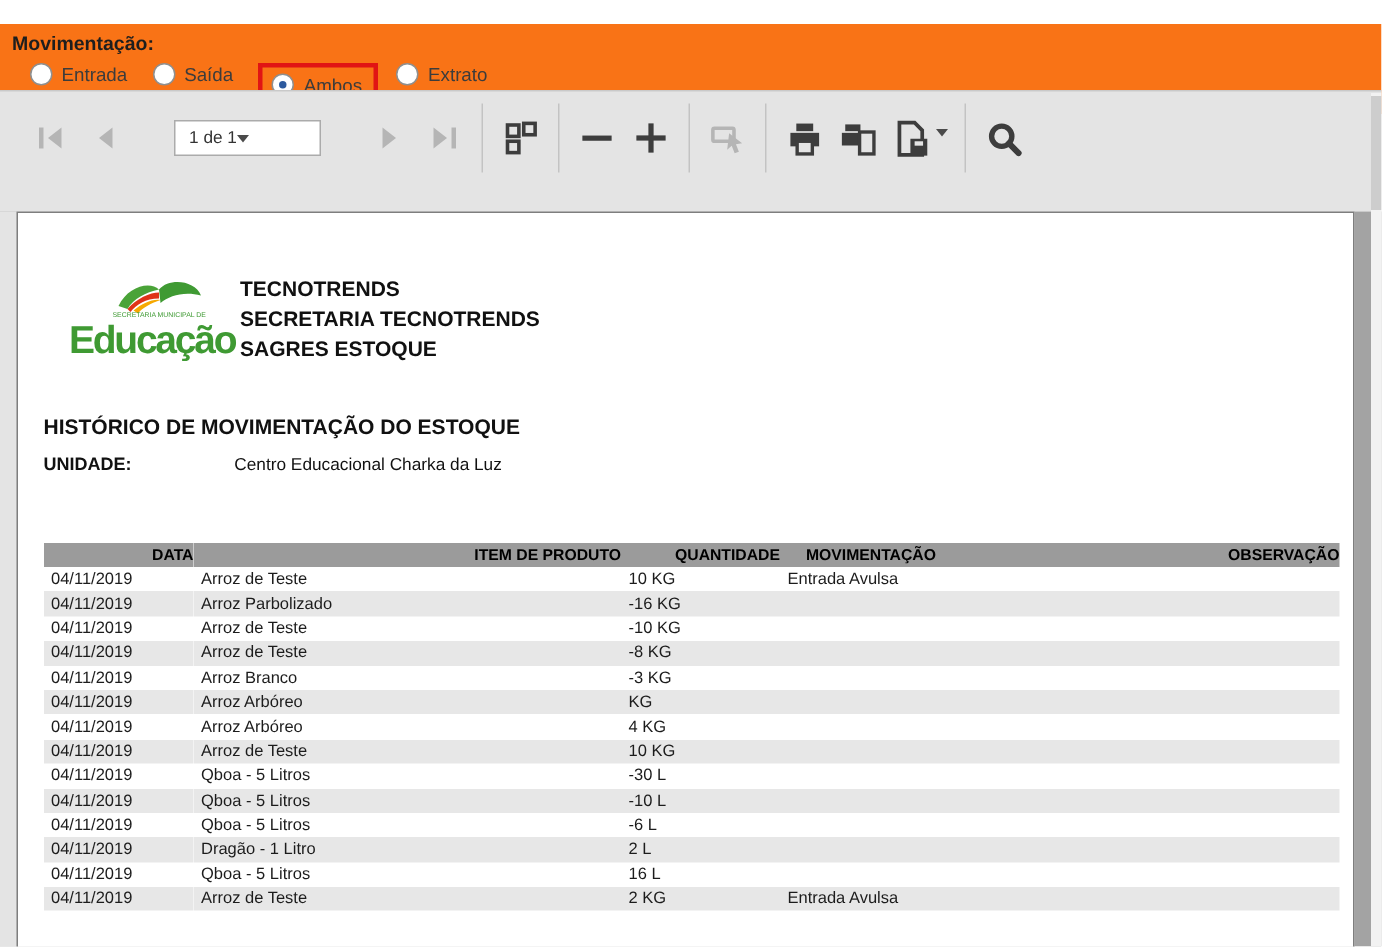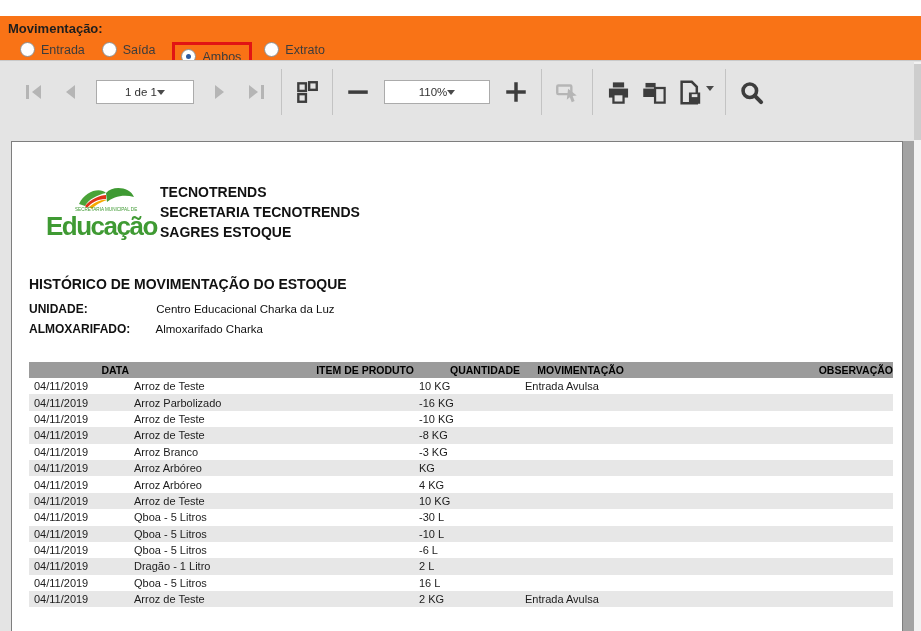--- a/index.html
+++ b/index.html
@@ -21,22 +21,22 @@
   .highlight-box .radio-item{margin-right:0;}
 
   
   .toolbar{position:absolute;left:0;top:60px;width:100%;height:81px;background:#e4e4e4;
            border-top:1px solid #c9c9c9;box-sizing:border-box;}
   .toolbar-row{display:flex;align-items:center;height:62px;padding-left:16px;}
   .tbtn{display:flex;align-items:center;justify-content:center;width:36px;height:36px;color:#3d3d3d;cursor:default;}
   .tbtn.disabled{color:#b5b5b5;}
   .tbtn svg{display:block;}
   .tsep{width:1px;height:46px;background:#c3c3c3;margin:0 7px;}
-  .combo{display:flex;align-items:center;justify-content:center;background:#fff;border:1px solid #ababab;
-         height:22px;width:82px;padding:0 9px;font-size:11.5px;color:#333;margin:0 8px;}
+  .combo{display:flex;align-items:center;justify-content:flex-start;background:#fff;border:1px solid #ababab;
+         height:22px;width:82px;padding:0 9px;font-size:11.5px;color:#333;margin:0 28px;}
   .caret{width:0;height:0;border-left:4px solid transparent;border-right:4px solid transparent;border-top:5px solid #4a4a4a;}
   .export-caret{margin-left:3px;margin-top:-8px;}
 
   
   .viewer{position:absolute;left:0;top:141px;width:921px;height:490px;background:#a3a3a3;}
   .viewer-gutter{position:absolute;left:0;top:0;width:11px;height:100%;background:#e4e4e4;}
   .page{position:absolute;left:11px;top:0;width:892px;height:500px;background:#fff;
         border:1px solid #7e7e7e;box-sizing:border-box;}
   .scrollbar{position:absolute;right:0;top:62px;width:7px;height:569px;background:#f2f2f2;}
   .scroll-thumb{position:absolute;top:2px;left:0;width:7px;height:76px;background:#cdcdcd;}
@@ -136,24 +136,20 @@
 
       <div class="tsep"></div>
 
       <div class="tbtn">
         <span>
           <svg width="26" height="26" viewBox="0 0 24 24" fill="currentColor">
               <rect x="3" y="10.5" width="18" height="3.2"></rect>
             </svg>
         </span>
       </div>
-      <div class="combo" style="width:86px">
-        <span>110%</span>
-        <span class="caret"></span>
-      </div>
       <div class="tbtn">
         <span>
           <svg width="26" height="26" viewBox="0 0 24 24" fill="currentColor">
               <rect x="10.4" y="3" width="3.2" height="18"></rect>
               <rect x="3" y="10.4" width="18" height="3.2"></rect>
             </svg>
         </span>
       </div>
 
       <div class="tsep"></div>
@@ -231,24 +227,20 @@
         <div>TECNOTRENDS</div>
         <div>SECRETARIA TECNOTRENDS</div>
         <div>SAGRES ESTOQUE</div>
       </div>
 
       <div class="report-title">HISTÓRICO DE MOVIMENTAÇÃO DO ESTOQUE</div>
 
       <div class="field-row" style="top:160px">
         <span class="field-label">UNIDADE:</span>
         <span>Centro Educacional Charka da Luz</span>
-      </div>
-      <div class="field-row" style="top:180px">
-        <span class="field-label">ALMOXARIFADO:</span>
-        <span>Almoxarifado Charka</span>
       </div>
 
       <table class="report-table">
         <colgroup>
           <col style="width:100px">
             <col style="width:285px">
             <col style="width:106px">
           <col style="width:104px">
             <col style="width:269px">
         </colgroup>

